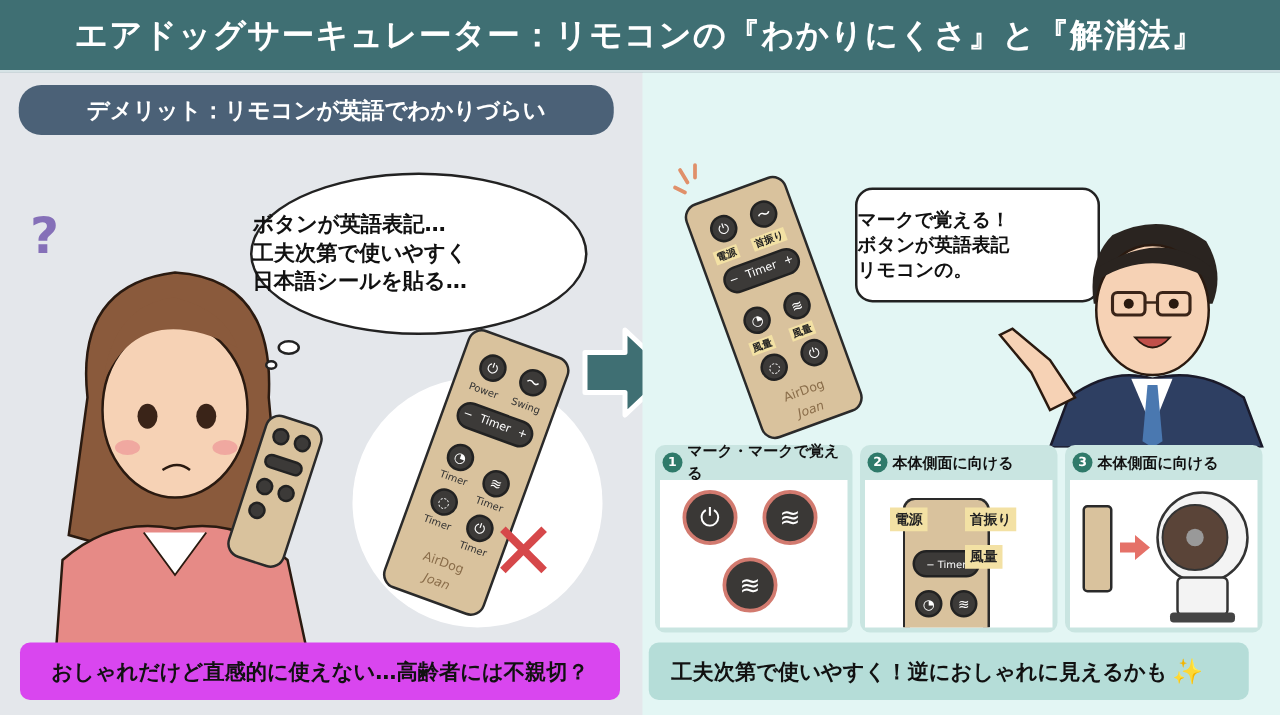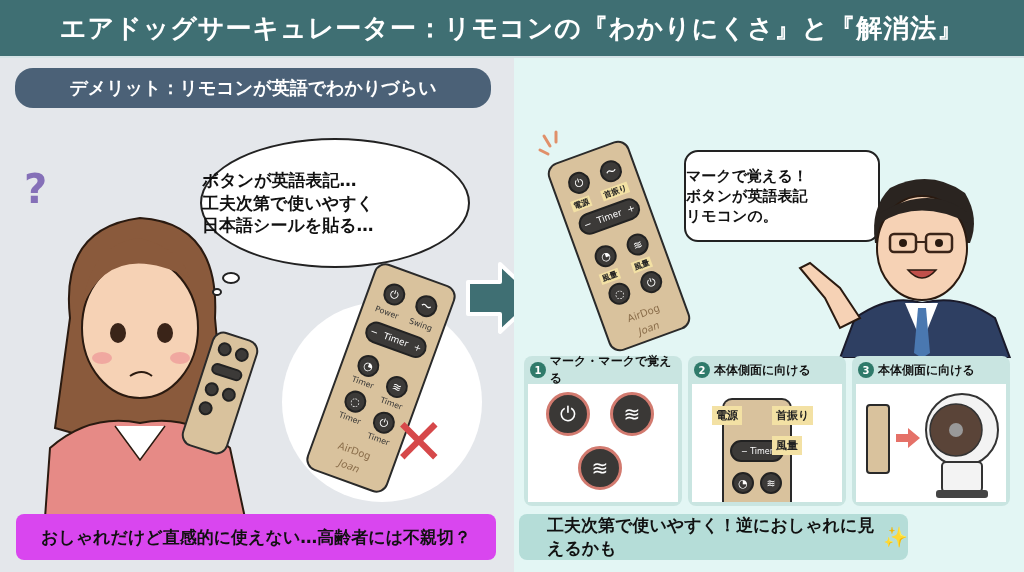--- a/index.html
+++ b/index.html
@@ -4,21 +4,21 @@
 <style>
   * { box-sizing: border-box; margin: 0; padding: 0; }
   html, body { width: 1024px; height: 572px; overflow: hidden; }
   body { font-family: "DejaVu Sans", "Liberation Sans", sans-serif; background: #e6e9ec; position: relative; }
   .title-bar { position: absolute; left: 0; top: 0; width: 1024px; height: 58px; background: #3f6f73; color: #fff; font-size: 26px; font-weight: bold; display: flex; align-items: center; justify-content: center; letter-spacing: 1px; border-bottom: 2px solid #d6e3e6; }
   .left-panel { position: absolute; left: 0; top: 58px; width: 514px; height: 514px; background: #e4e7eb; }
   .right-panel { position: absolute; left: 514px; top: 58px; width: 510px; height: 514px; background: #e3f6f4; }
   .heading-left { position: absolute; left: 15px; top: 10px; width: 476px; height: 40px; background: #4b6177; border-radius: 18px; color: #fff; font-size: 18px; font-weight: bold; display: flex; align-items: center; justify-content: center; }
   .heading-right { position: absolute; left: 10px; top: 10px; width: 476px; height: 40px; background: #3b8068; border-radius: 7px; color: #fff; font-size: 18px; font-weight: bold; display: flex; align-items: center; justify-content: center; }
   .footer-left { position: absolute; left: 16px; top: 456px; width: 480px; height: 46px; background: #d946ef; border-radius: 8px; font-size: 17px; font-weight: bold; color: #111; display: flex; align-items: center; justify-content: center; }
-  .footer-right { position: absolute; left: 5px; top: 456px; width: 389px; height: 46px; background: #b5ddd8; border-radius: 8px; font-size: 17px; font-weight: bold; color: #111; display: flex; align-items: center; padding-left: 28px; }
+  .footer-right { position: absolute; left: 5px; top: 456px; width: 480px; height: 46px; background: #b5ddd8; border-radius: 8px; font-size: 17px; font-weight: bold; color: #111; display: flex; align-items: center; padding-left: 18px; }
   .sparkle { color: #f2c14e; font-size: 20px; margin-left: 4px; }
 
   .thought-bubble { position: absolute; left: 200px; top: 80px; width: 270px; height: 130px; background: #fff; border: 2px solid #222; border-radius: 50%; display: flex; flex-direction: column; align-items: flex-start; justify-content: center; font-size: 17px; font-weight: bold; color: #111; line-height: 1.35; }
   .thought-dot1 { position: absolute; left: 222px; top: 214px; width: 18px; height: 12px; border: 2px solid #222; border-radius: 50%; background: #fff; }
   .thought-dot2 { position: absolute; left: 212px; top: 230px; width: 10px; height: 8px; border: 2px solid #222; border-radius: 50%; background: #fff; }
 
   .speech-bubble { position: absolute; left: 170px; top: 92px; width: 196px; height: 92px; background: #fff; border: 2px solid #222; border-radius: 14px; display: flex; flex-direction: column; justify-content: center; font-size: 15px; font-weight: bold; color: #111; line-height: 1.35; }
 
   .question { position: absolute; left: 24px; top: 108px; font-size: 40px; font-weight: bold; color: #8570b8; }
   .white-circle { position: absolute; left: 282px; top: 244px; width: 200px; height: 200px; background: #fff; border-radius: 50%; }

